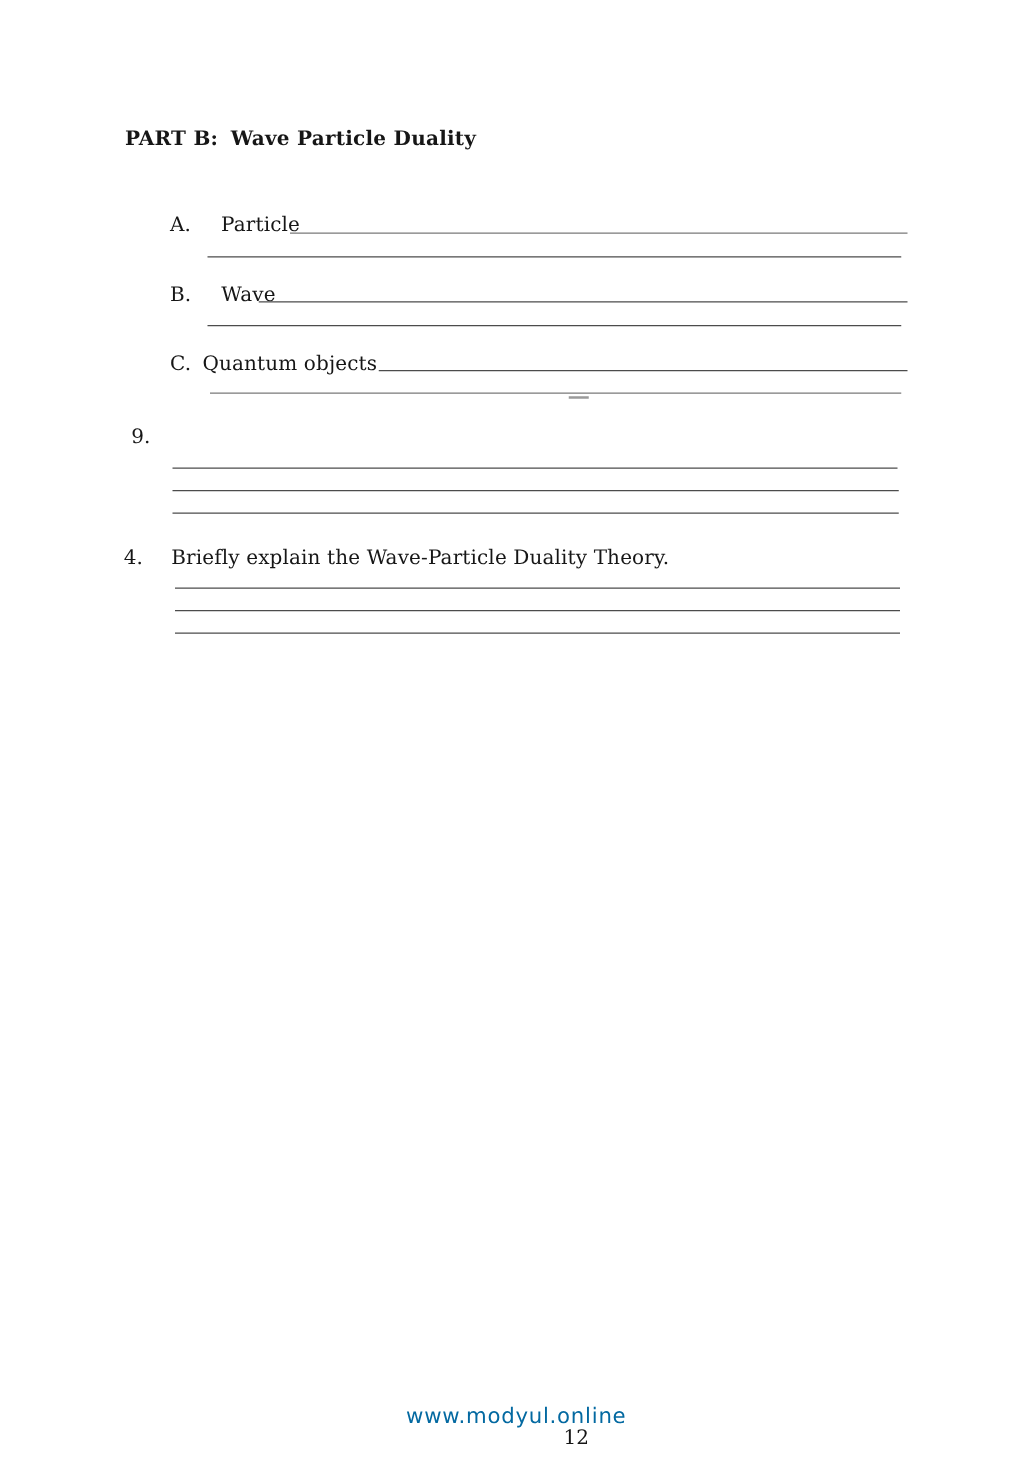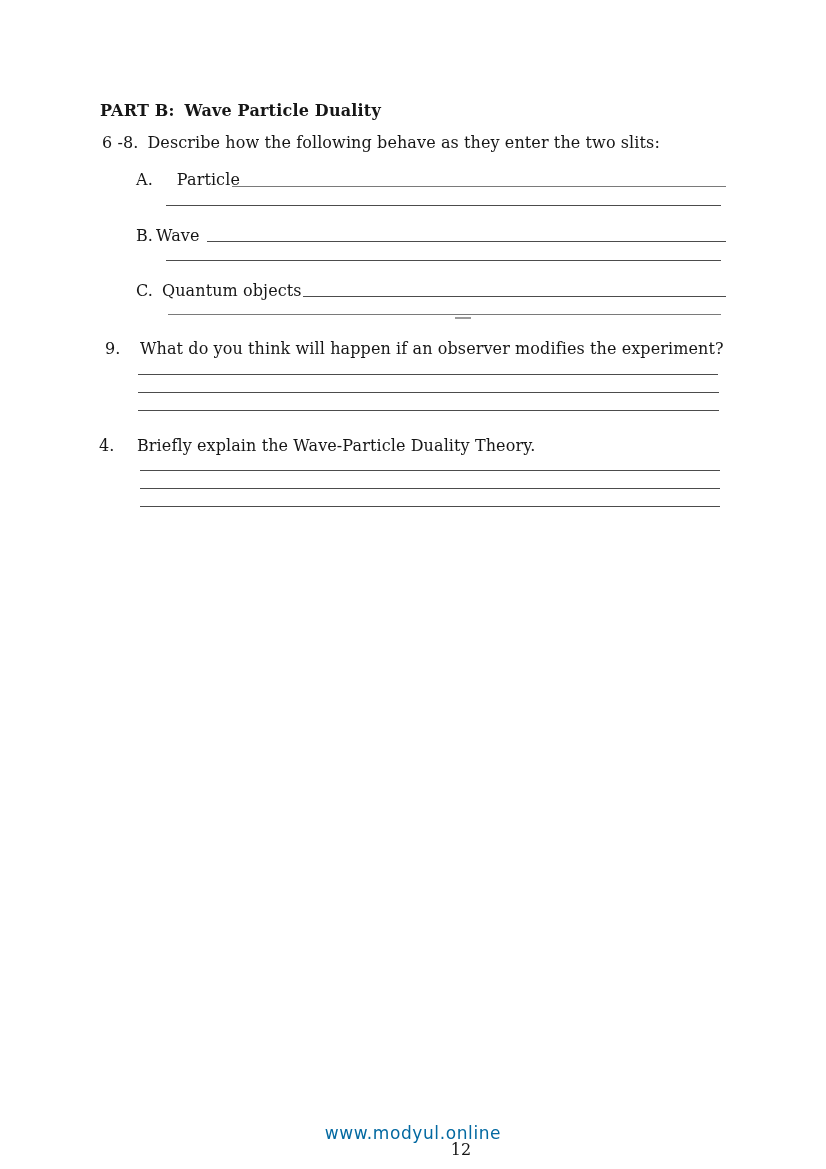--- a/index.html
+++ b/index.html
@@ -57,45 +57,41 @@
 </style>
 </head>
 <body>
 
 <div class="page">
 
   <div class="abs heading" style="left:100px; top:101px;">
     <span>PART B:</span><span class="part-title">Wave Particle Duality</span>
   </div>
 
-  <div class="abs body-text" style="left:102px; top:133px;">
-    <span class="q-number">6 -8.</span><span style="margin-left:9px;">Describe how the following behave as they enter the two slits:</span>
-  </div>
 
   <div class="abs body-text" style="left:136px; top:170px;">
     <span>A.</span><span style="margin-left:24px;">Particle</span>
   </div>
   <div class="ans-line light" style="left:232px; top:186px; width:494px;"></div>
   <div class="ans-line" style="left:166px; top:205px; width:555px;"></div>
 
   <div class="abs body-text" style="left:136px; top:226px;">
-    <span>B.</span><span style="margin-left:3px;">Wave</span>
+    <span>B.</span><span style="margin-left:24px;">Wave</span>
   </div>
   <div class="ans-line" style="left:207px; top:241px; width:519px;"></div>
   <div class="ans-line" style="left:166px; top:260px; width:555px;"></div>
 
   <div class="abs body-text" style="left:136px; top:281px;">
     <span>C.</span><span style="margin-left:9px;margin-top:12px;">Quantum objects</span>
   </div>
   <div class="ans-line" style="left:303px; top:296px; width:423px;"></div>
   <div class="ans-line light" style="left:168px; top:314px; width:553px;"></div>
   <div class="stray" style="left:455px; top:317px; width:16px;"></div>
 
   <div class="abs body-text" style="left:105px; top:339px;">9.</div>
-  <div class="abs body-text" style="left:140px; top:339px;">What do you think will happen if an observer modifies the experiment?</div>
   <div class="ans-line" style="left:138px; top:374px; width:580px;"></div>
   <div class="ans-line" style="left:138px; top:392px; width:581px;"></div>
   <div class="ans-line" style="left:138px; top:410px; width:581px;"></div>
 
   <div class="abs body-text" style="left:99px; top:436px;">4.</div>
   <div class="abs body-text" style="left:137px; top:436px;">Briefly explain the Wave-Particle Duality Theory.</div>
   <div class="ans-line" style="left:140px; top:470px; width:580px;"></div>
   <div class="ans-line" style="left:140px; top:488px; width:580px;"></div>
   <div class="ans-line" style="left:140px; top:506px; width:580px;"></div>
 

